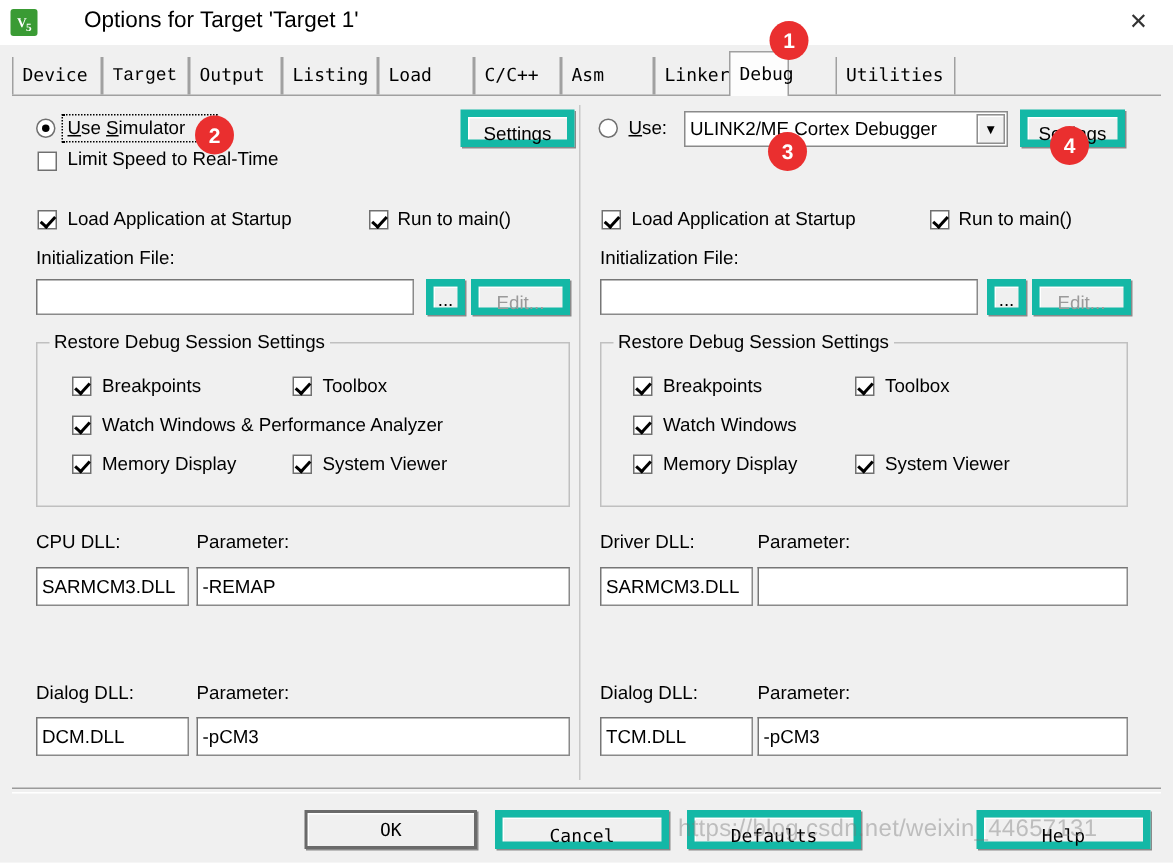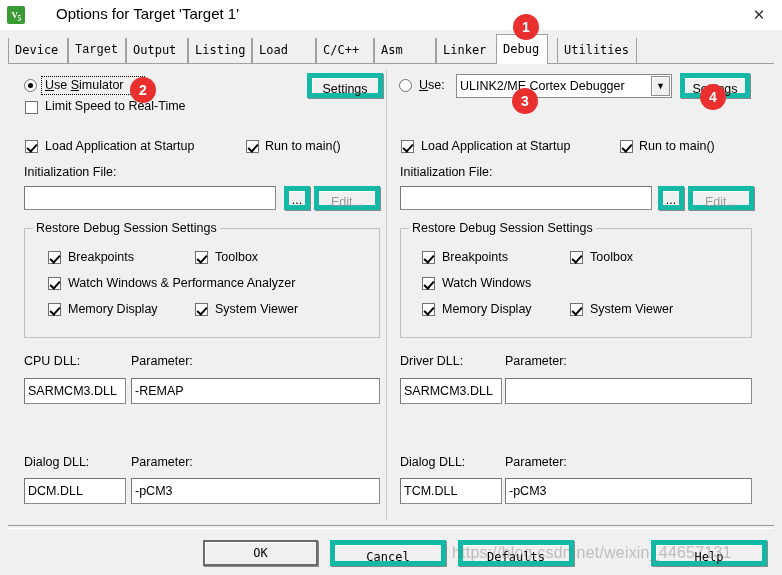--- a/index.html
+++ b/index.html
@@ -273,21 +273,21 @@
 
   <div class="tabstrip">
     <div class="tab" style="left:8px;width:60px;">Device</div>
     <div class="tab" style="left:68px;width:58px;font-family:Liberation Mono, monospace;">Target</div>
     <div class="tab" style="left:126px;width:62px;">Output</div>
     <div class="tab" style="left:188px;width:64px;">Listing</div>
     <div class="tab" style="left:252px;width:64px;">Load</div>
     <div class="tab" style="left:316px;width:58px;">C/C++</div>
     <div class="tab" style="left:374px;width:62px;">Asm</div>
     <div class="tab" style="left:436px;width:62px;">Linker</div>
-    <div class="tab selected" style="left:496px;width:52px;">Debug</div>
+    <div class="tab selected" style="left:486px;width:40px;">Debug</div>
     <div class="tab" style="left:557px;width:80px;">Utilities</div>
   </div>
   <div class="tabline"></div>
 
   <div class="panel"></div>
   <div class="vdivider"></div>
 
   <div class="radio checked" style="left:24px;top:79px;"></div>
   <div class="focusbox" style="left:41px;top:76px;width:104px;height:19px;"></div>
   <div class="lbl" style="left:45px;top:78px;"><span class="u">U</span>se <span class="u">S</span>imulator</div>

